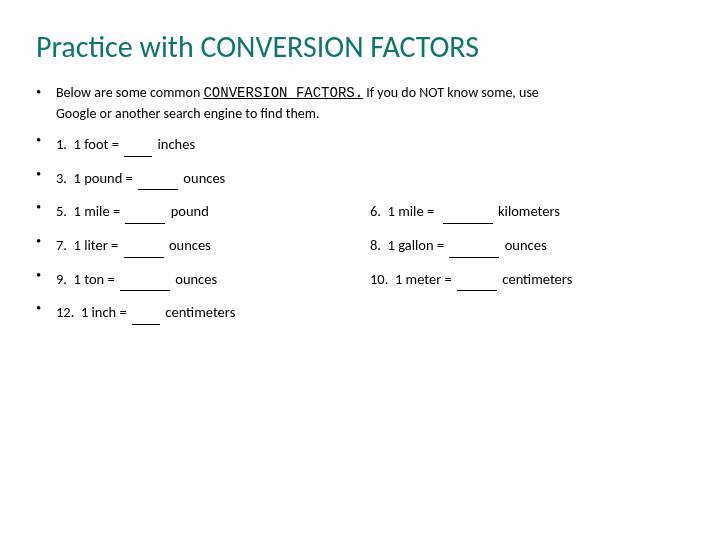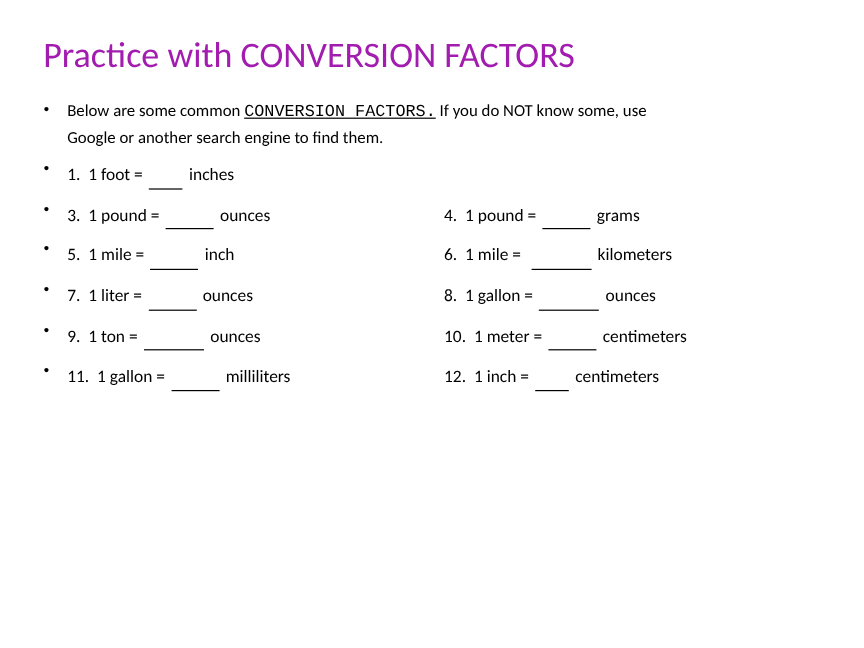--- a/index.html
+++ b/index.html
@@ -13,21 +13,21 @@
       overflow: hidden;
     }
     .page {
       padding: 28px 36px 20px 36px;
     }
     h1 {
       font-family: Calibri, Arial, sans-serif;
       font-size: 30px;
       font-weight: normal;
       margin-bottom: 18px;
-      color: #a21caf;
+      color: #0f766e;
     }
     .section {
       margin-bottom: 10px;
     }
     .bullet-row {
       display: flex;
       align-items: flex-start;
       margin-bottom: 8px;
     }
     .bullet {
@@ -94,31 +94,28 @@
       </div>
     </div>
   </div>
 
   <div class="bullet-row">
     <div class="bullet">•</div>
     <div class="content problems-row">
       <div class="problem-left">
         <span>3. &nbsp;1 pound = </span><span class="blank blank-md">&nbsp;</span><span> ounces</span>
       </div>
-      <div class="problem-right">
-        <span>4. &nbsp;1 pound = </span><span class="blank blank-md">&nbsp;</span><span> grams</span>
-      </div>
     </div>
   </div>
 
   <div class="bullet-row">
     <div class="bullet">•</div>
     <div class="content problems-row">
       <div class="problem-left">
-        <span>5. &nbsp;1 mile = </span><span class="blank blank-md">&nbsp;</span><span> inch</span>
+        <span>5. &nbsp;1 mile = </span><span class="blank blank-md">&nbsp;</span><span> pound</span>
       </div>
       <div class="problem-right">
         <span>6. &nbsp;1 mile = &nbsp;</span><span class="blank blank-lg">&nbsp;</span><span> kilometers</span>
       </div>
     </div>
   </div>
 
   <div class="bullet-row">
     <div class="bullet">•</div>
     <div class="content problems-row">
@@ -139,22 +136,19 @@
       </div>
       <div class="problem-right">
         <span>10. &nbsp;1 meter = </span><span class="blank blank-md">&nbsp;</span><span> centimeters</span>
       </div>
     </div>
   </div>
 
   <div class="bullet-row">
     <div class="bullet">•</div>
     <div class="content problems-row">
-      <div class="problem-left">
-        <span>11. &nbsp;1 gallon = </span><span class="blank blank-md">&nbsp;</span><span> milliliters</span>
-      </div>
       <div class="problem-right">
         <span>12. &nbsp;1 inch = </span><span class="blank blank-sm">&nbsp;</span><span> centimeters</span>
       </div>
     </div>
   </div>
 
 </div>
 
 </body></html>

